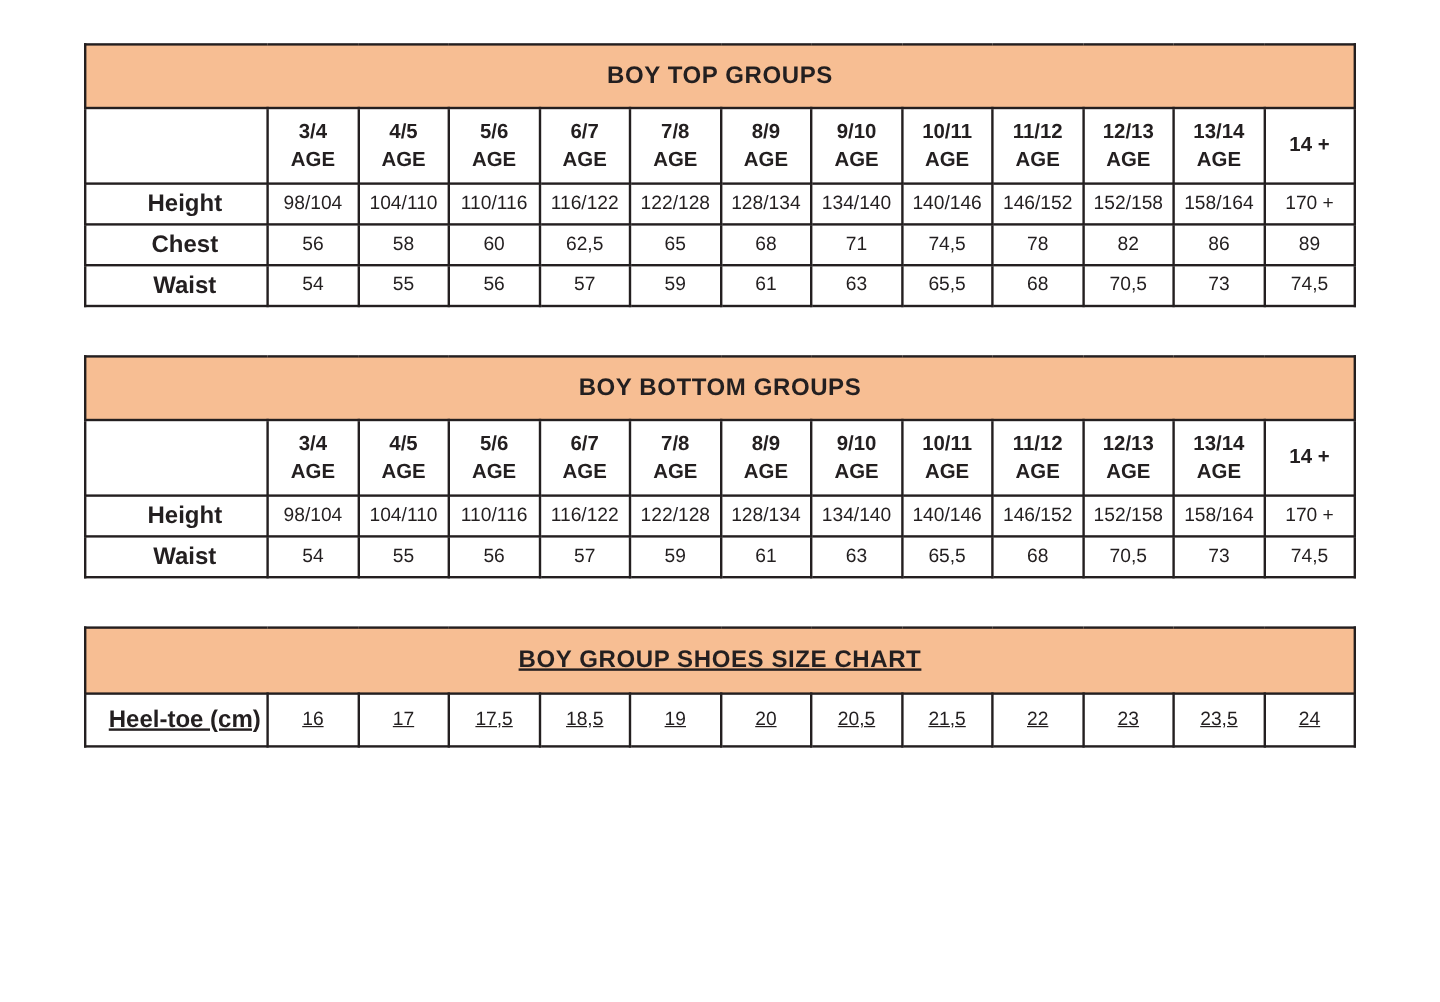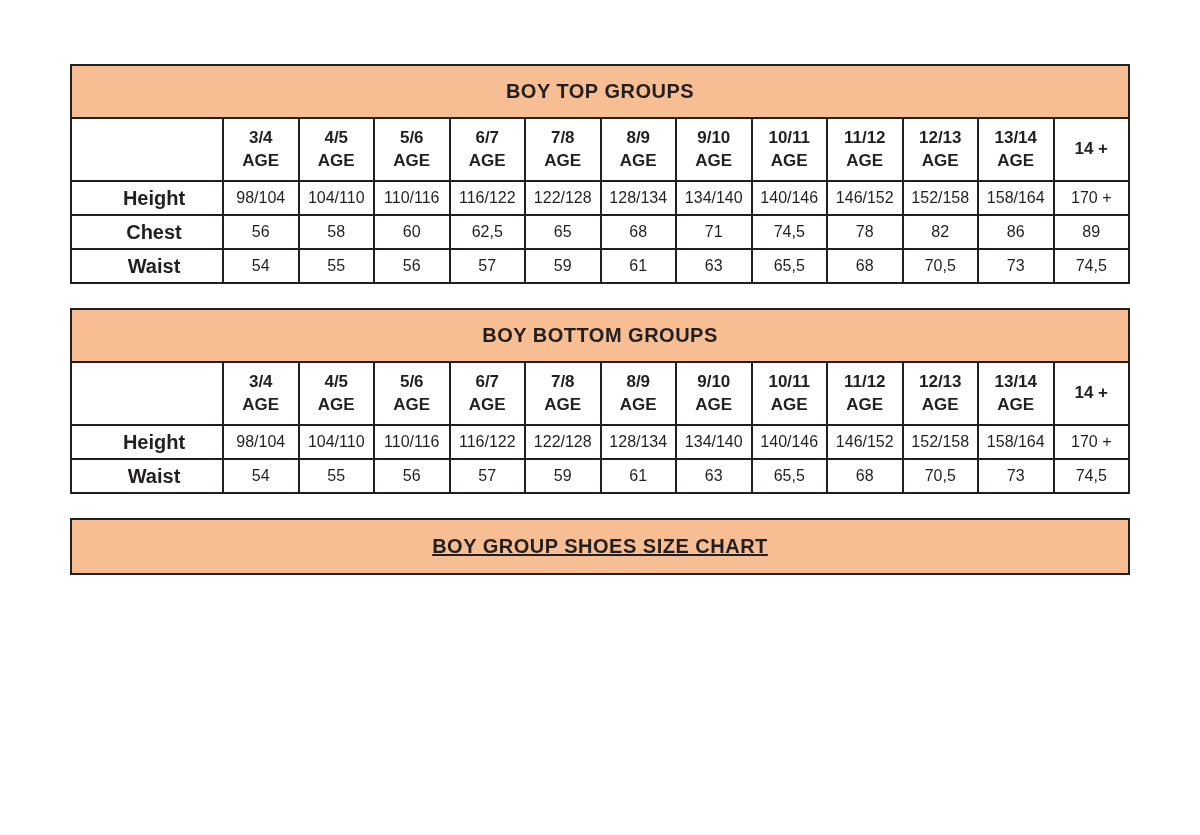--- a/index.html
+++ b/index.html
@@ -5,29 +5,29 @@
   * { margin: 0; padding: 0; box-sizing: border-box; }
   html, body {
     width: 1200px;
     background: #ffffff;
     font-family: "Liberation Sans", "DejaVu Sans", sans-serif;
     color: var(--text, #231F20);
   }
   .page {
     width: 1088px;
     height: 835px;
-    padding: 64px 70px 0 70px;
+    padding: 36px 70px 0 70px;
     background: var(--page-bg, #ffffff);
   }
   table.size-table {
     width: 1060px;
     border-collapse: collapse;
     table-layout: fixed;
   }
-  table.size-table + table.size-table { margin-top: 24px; }
+  table.size-table + table.size-table { margin-top: 40px; }
   table.size-table[data-table="2"] { margin-top: 32px; text-decoration: underline; }
   .size-table th, .size-table td {
     border: 2px solid var(--border, #231F20);
     text-align: center;
     vertical-align: middle;
   }
   .title-cell {
     background: var(--band, #F7BE93);
     height: 53px;
     font-size: 20px;
@@ -257,16 +257,31 @@
         <col>
         <col>
         <col>
       </colgroup>
     <thead>
       <tr>
         <th class="title-cell" colspan="13">BOY GROUP SHOES SIZE CHART</th>
       </tr>
     </thead>
     <tbody>
+        <tr class="data-row">
+          <th class="label-cell">Heel-toe (cm)</th>
+          <td class="value-cell">16</td>
+          <td class="value-cell">17</td>
+          <td class="value-cell">17,5</td>
+          <td class="value-cell">18,5</td>
+          <td class="value-cell">19</td>
+          <td class="value-cell">20</td>
+          <td class="value-cell">20,5</td>
+          <td class="value-cell">21,5</td>
+          <td class="value-cell">22</td>
+          <td class="value-cell">23</td>
+          <td class="value-cell">23,5</td>
+          <td class="value-cell">24</td>
+        </tr>
       </tbody>
   </table>
 
 </div>
 
 </body></html>

